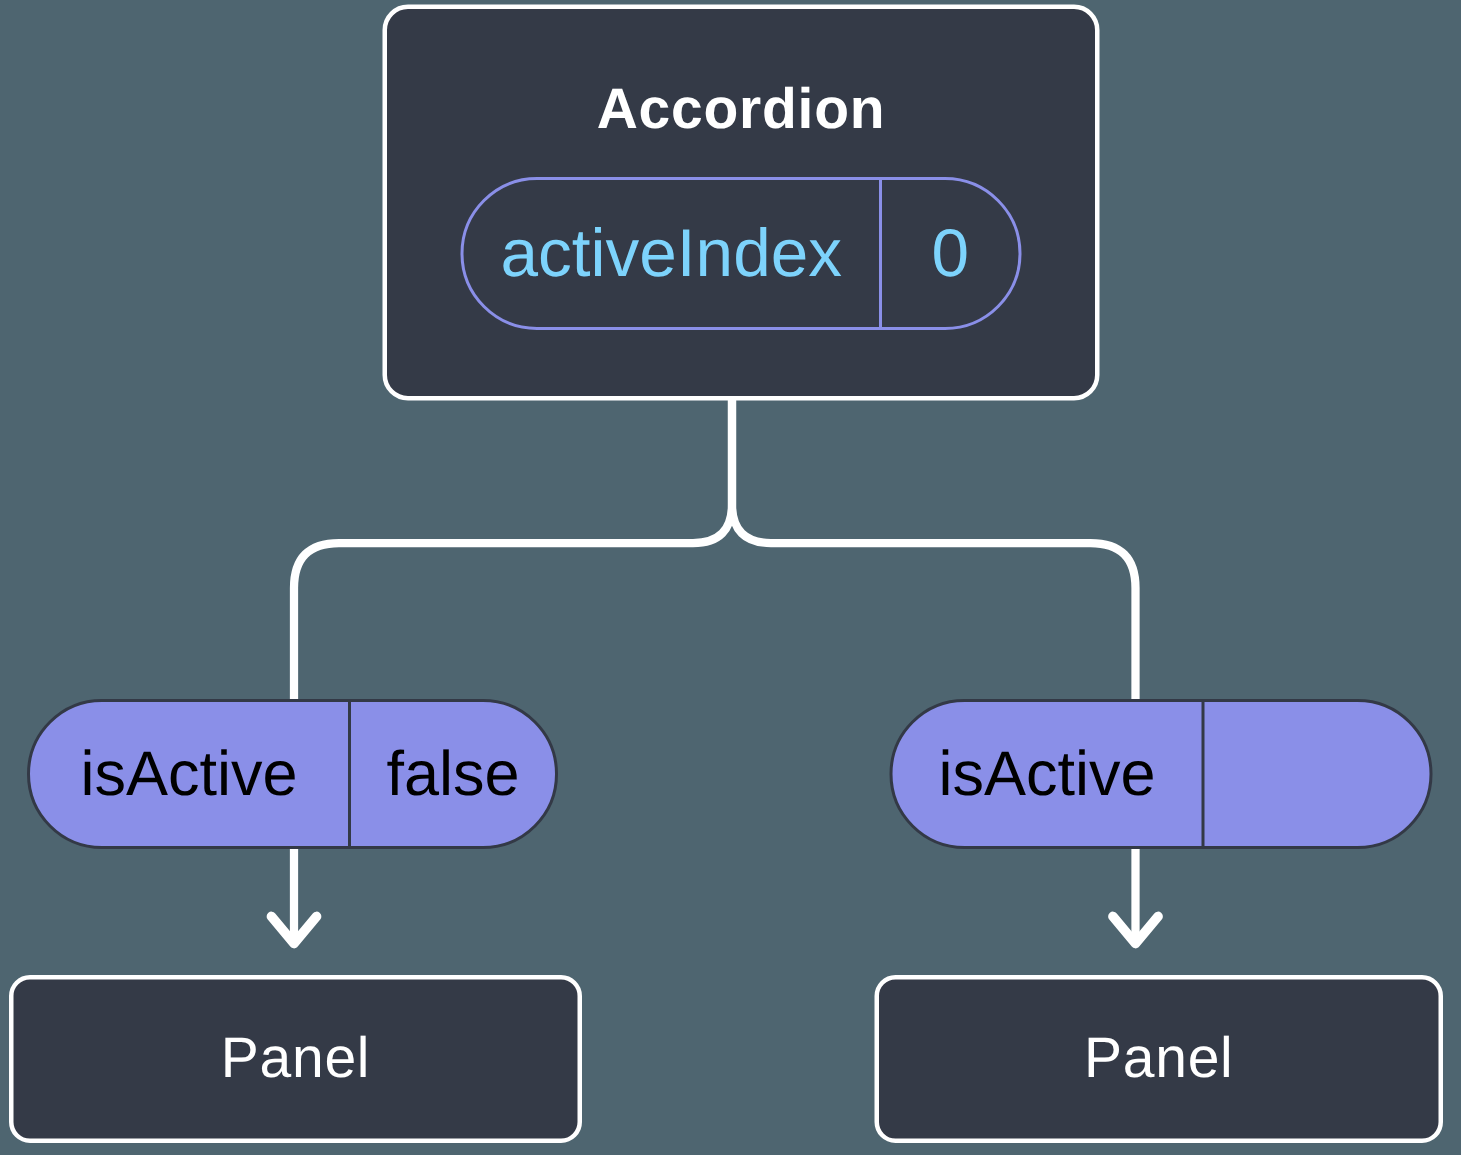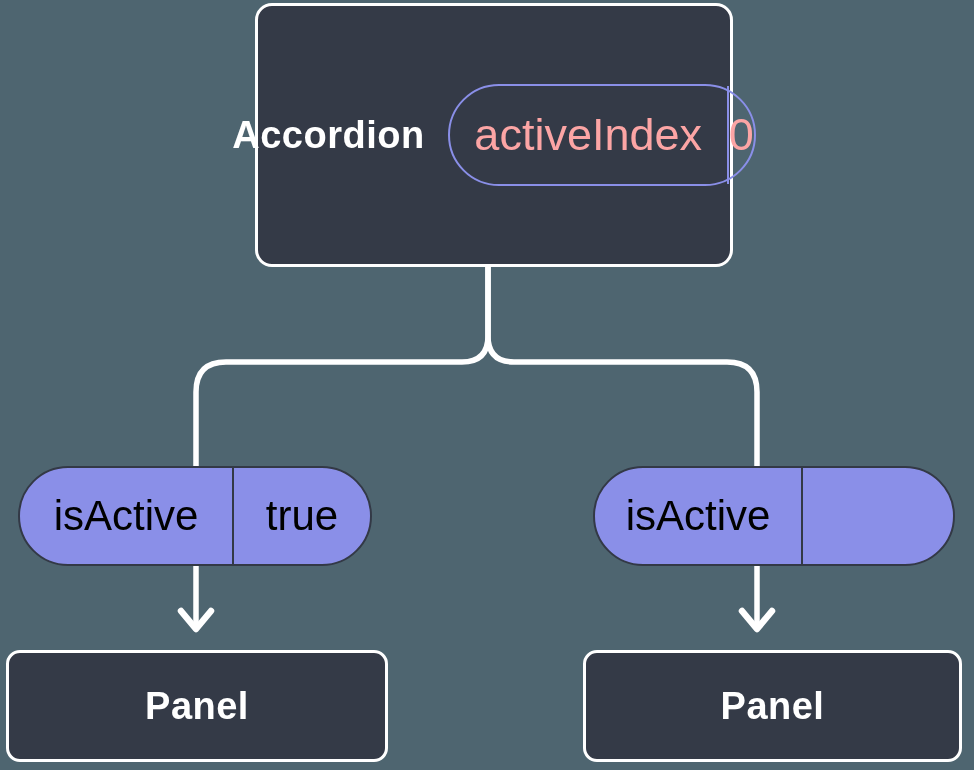--- a/index.html
+++ b/index.html
@@ -27,41 +27,41 @@
     box-sizing: border-box;
     color: #FFFFFF;
   }
   .node-root {
     left: 255px;
     top: 3px;
     width: 478px;
     height: 264px;
     border-radius: 17px;
     display: flex;
-    flex-direction: row;
+    flex-direction: column;
     align-items: center;
     justify-content: center;
     gap: 23px;
   }
   .node-title {
     font-size: 38px;
     font-weight: 600;
     line-height: 44px;
     color: #FFFFFF;
     letter-spacing: 0.5px;
   }
   .state-pill {
     width: 374px;
     height: 102px;
     box-sizing: border-box;
     border: 2.5px solid #8A8FE8;
     border-radius: 51px;
     display: flex;
     align-items: stretch;
-    color: #fca5a5;
+    color: #7dd3fc;
     font-size: 45px;
   }
   .state-pill .pill-name {
     width: 279px;
     display: flex;
     align-items: center;
     justify-content: center;
     border-right: 2.5px solid #8A8FE8;
     box-sizing: border-box;
   }
@@ -102,21 +102,21 @@
   .prop-pill-right { left: 593px; width: 362px; }
   .prop-pill-right .pill-name { width: 208px; }
   .node-panel {
     top: 650px;
     height: 112px;
     border-radius: 14px;
     display: flex;
     align-items: center;
     justify-content: center;
     font-size: 38px;
-    font-weight: 700;
+    font-weight: 400;
     letter-spacing: 0.5px;
   }
   .node-panel-left { left: 6px; width: 382px; }
   .node-panel-right { left: 583px; width: 379px; }
 </style>
 </head>
 <body>
 
 <div class="canvas">
 
@@ -132,21 +132,21 @@
   <div class="node node-root">
     <div class="node-title">Accordion</div>
     <div class="state-pill">
       <div class="pill-name">activeIndex</div>
       <div class="pill-value">0</div>
     </div>
   </div>
 
   <div class="prop-pill prop-pill-left">
     <div class="pill-name">isActive</div>
-    <div class="pill-value">true</div>
+    <div class="pill-value">false</div>
   </div>
 
   <div class="prop-pill prop-pill-right">
     <div class="pill-name">isActive</div>
   </div>
 
   <div class="node node-panel node-panel-left">
     <div>Panel</div>
   </div>
 

